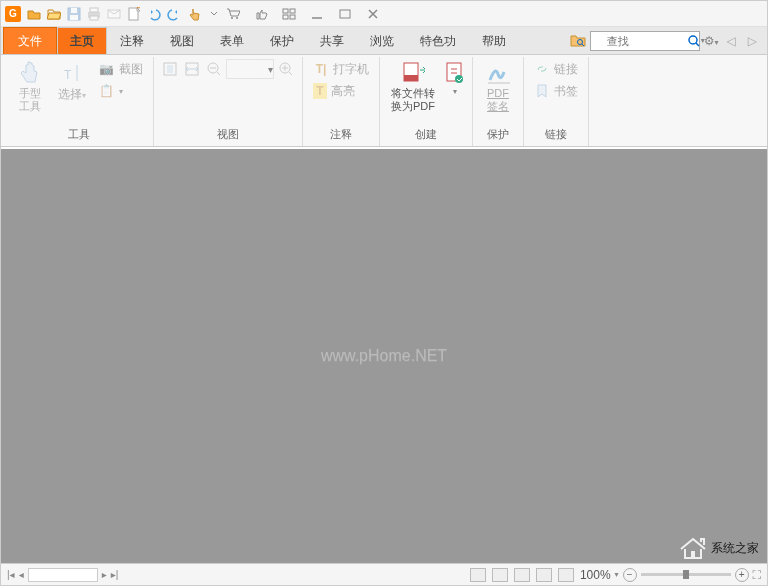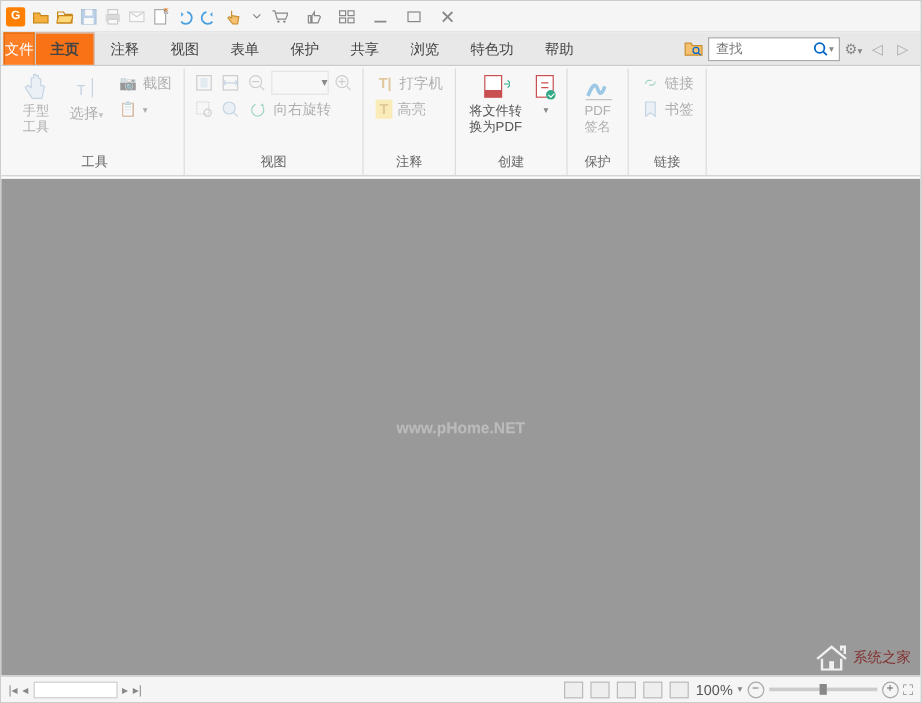--- a/index.html
+++ b/index.html
@@ -9,26 +9,26 @@
 .titlebar { height: 26px; background: #f5f5f5; display: flex; align-items: center; padding: 0 4px; border-bottom: 1px solid #e0e0e0; }
 .titlebar .logo { width: 16px; height: 16px; background: #ff7f00; border-radius: 2px; margin-right: 4px; display:flex;align-items:center;justify-content:center;color:#fff;font-weight:bold;font-size:10px;}
 .titlebar .qat { display: flex; gap: 2px; align-items: center; }
 .titlebar .qat-btn { width: 18px; height: 18px; display: flex; align-items: center; justify-content: center; cursor: pointer; }
 .titlebar .title { flex: 1; text-align: center; color: #555; }
 .titlebar .win-ctrl { display: flex; gap: 8px; align-items: center; }
 .titlebar .win-btn { width: 20px; height: 20px; display: flex; align-items: center; justify-content: center; cursor: pointer; color: #888; }
 
 
 .tabstrip { height: 28px; background: #e8e8e8; display: flex; align-items: stretch; padding-left: 2px; border-bottom: 1px solid #ccc; }
-.tab-file { background: #ff7f27; color: #fff; padding: 0 0; display: flex; align-items: center; cursor: pointer; border: 1px solid #e06800; border-bottom: none; }
+.tab-file { background: #ff7f27; color: #fff; padding: 0 14px; display: flex; align-items: center; cursor: pointer; border: 1px solid #e06800; border-bottom: none; }
 .tab { padding: 0 12px; display: flex; align-items: center; cursor: pointer; color: #444; border: 1px solid transparent; border-bottom: none; }
 .tab.active { background: #f97316; border-color: #ccc; font-weight: bold; }
 .tabstrip .right { margin-left: auto; display: flex; align-items: center; gap: 4px; padding-right: 6px; }
 .tabstrip .folder-icon { width: 16px; height: 16px; }
-.search-box { height: 20px; width: 110px; border: 1px solid #aaa; background: #fff; display: flex; align-items: center; padding: 0 6px; }
+.search-box { height: 20px; width: 110px; border: 1px solid #aaa; background: #fff; display: flex; align-items: center; padding: 0 16px; }
 .search-box input { border: none; outline: none; flex: 1; font-size: 11px; color: #888; width: 80px; }
 .search-box .mag { color: #0066cc; }
 .tabstrip .nav-arrow { color: #aaa; cursor: pointer; padding: 0 4px; }
 .gear { color: #888; cursor: pointer; }
 
 
 .ribbon { height: 92px; background: #f7f7f7; display: flex; border-bottom: 1px solid #ccc; padding: 2px 4px 0 4px; }
 .group { display: flex; flex-direction: column; align-items: center; border-right: 1px solid #ddd; padding: 2px 6px; }
 .group-body { flex: 1; display: flex; gap: 4px; align-items: flex-start; }
 .group-label { font-size: 11px; color: #666; padding: 2px 0; }
@@ -37,22 +37,22 @@
 .bigbtn .lbl { font-size: 11px; color: #555; text-align: center; line-height: 1.2; }
 .smallrow { display: flex; flex-direction: column; gap: 2px; }
 .smallbtn { height: 20px; display: flex; align-items: center; gap: 4px; padding: 0 4px; cursor: pointer; color: #555; font-size: 11px; }
 .smallbtn .ico { width: 16px; height: 16px; display: flex; align-items: center; justify-content: center; }
 .iconrow { display: flex; gap: 2px; }
 .icobtn { width: 20px; height: 20px; display: flex; align-items: center; justify-content: center; cursor: pointer; }
 .dimmed { opacity: 0.45; }
 
 
 .docarea { position: absolute; top: 148px; left: 0; right: 0; bottom: 22px; background: #999; display: flex; align-items: center; justify-content: center; overflow:hidden;}
-.watermark { color: #bbb; font-size: 13px; font-weight: bold; text-shadow: 0 1px 0 rgba(255,255,255,0.1); }
-.corner-logo { position: absolute; right: 8px; bottom: 4px; display: flex; align-items: center; gap: 4px; color: #7f1d1d; font-size: 14px; opacity: 0.85; }
+.watermark { color: #bbb; font-size: 16px; font-weight: normal; text-shadow: 0 1px 0 rgba(255,255,255,0.1); }
+.corner-logo { position: absolute; right: 8px; bottom: 4px; display: flex; align-items: center; gap: 4px; color: #000000; font-size: 14px; opacity: 0.85; }
 .corner-logo .house { width: 28px; height: 22px; position: relative; }
 .corner-logo .house svg { width:100%; height:100%; }
 
 
 .statusbar { position: absolute; bottom: 0; left: 0; right: 0; height: 22px; background: #f5f5f5; border-top: 1px solid #ccc; display: flex; align-items: center; padding: 0 6px; gap: 6px; }
 .statusbar .nav { display: flex; align-items: center; gap: 4px; }
 .statusbar .nav span { color: #888; cursor: pointer; font-size: 10px; }
 .statusbar .page-input { width: 70px; height: 14px; border: 1px solid #ccc; background: #fff; }
 .statusbar .spacer { flex: 1; }
 .statusbar .view-btn { width: 16px; height: 14px; border: 1px solid #bbb; background: #eee; cursor: pointer; }
@@ -266,43 +266,20 @@
           <div class="icobtn dimmed" style="width:48px;border:1px solid #ccc;font-size:10px;justify-content:flex-end;">▾</div>
           <div class="icobtn dimmed">
               <svg width="16" height="16">
                 <circle cx="7" cy="7" r="5" fill="none" stroke="#999"></circle>
                 <line x1="4" y1="7" x2="10" y2="7" stroke="#999"></line>
                 <line x1="7" y1="4" x2="7" y2="10" stroke="#999"></line>
                 <line x1="11" y1="11" x2="14" y2="14" stroke="#999"></line>
               </svg>
             </div>
         </div>
-        <div class="iconrow">
-          <div class="icobtn dimmed">
-              <svg width="16" height="16">
-                <rect x="2" y="2" width="10" height="10" fill="none" stroke="#999" stroke-dasharray="1 1"></rect>
-                <circle cx="11" cy="11" r="3" fill="none" stroke="#999"></circle>
-              </svg>
-            </div>
-          <div class="icobtn dimmed">
-              <svg width="16" height="16">
-                <circle cx="7" cy="7" r="5" fill="#dce8f5" stroke="#88aacc"></circle>
-                <line x1="11" y1="11" x2="14" y2="14" stroke="#88aacc"></line>
-              </svg>
-            </div>
-          <div class="smallbtn dimmed">
-              <span class="ico">
-                <svg width="14" height="14">
-                  <path d="M4 3a5 5 0 1 0 6 2" fill="none" stroke="#3a8"></path>
-                  <path d="M10 2l1 3-3-1z" fill="#3a8"></path>
-                </svg>
-              </span>
-              <span>向右旋转</span>
-            </div>
-        </div>
       </div>
     </div>
     <div class="group-label">视图</div>
   </div>
 
   <div class="group">
     <div class="group-body">
       <div class="smallrow">
         <div class="smallbtn dimmed">
             <span class="ico" style="color:#c89030;font-weight:bold;">T|</span>
@@ -347,21 +324,21 @@
 
   <div class="group">
     <div class="group-body">
       <div class="bigbtn dimmed">
         <div class="ico">
             <svg width="26" height="26">
               <path d="M4 20c3-8 6-12 8-6s4 4 6-2" fill="none" stroke="#3090d0" stroke-width="3"></path>
               <line x1="2" y1="23" x2="24" y2="23" stroke="#888"></line>
             </svg>
           </div>
-        <div class="lbl" style="white-space:pre-line;">PDF
+        <div class="lbl" style="white-space:pre-line;text-decoration:underline;">PDF
 签名</div>
       </div>
     </div>
     <div class="group-label">保护</div>
   </div>
 
   <div class="group">
     <div class="group-body">
       <div class="smallrow">
         <div class="smallbtn dimmed">

